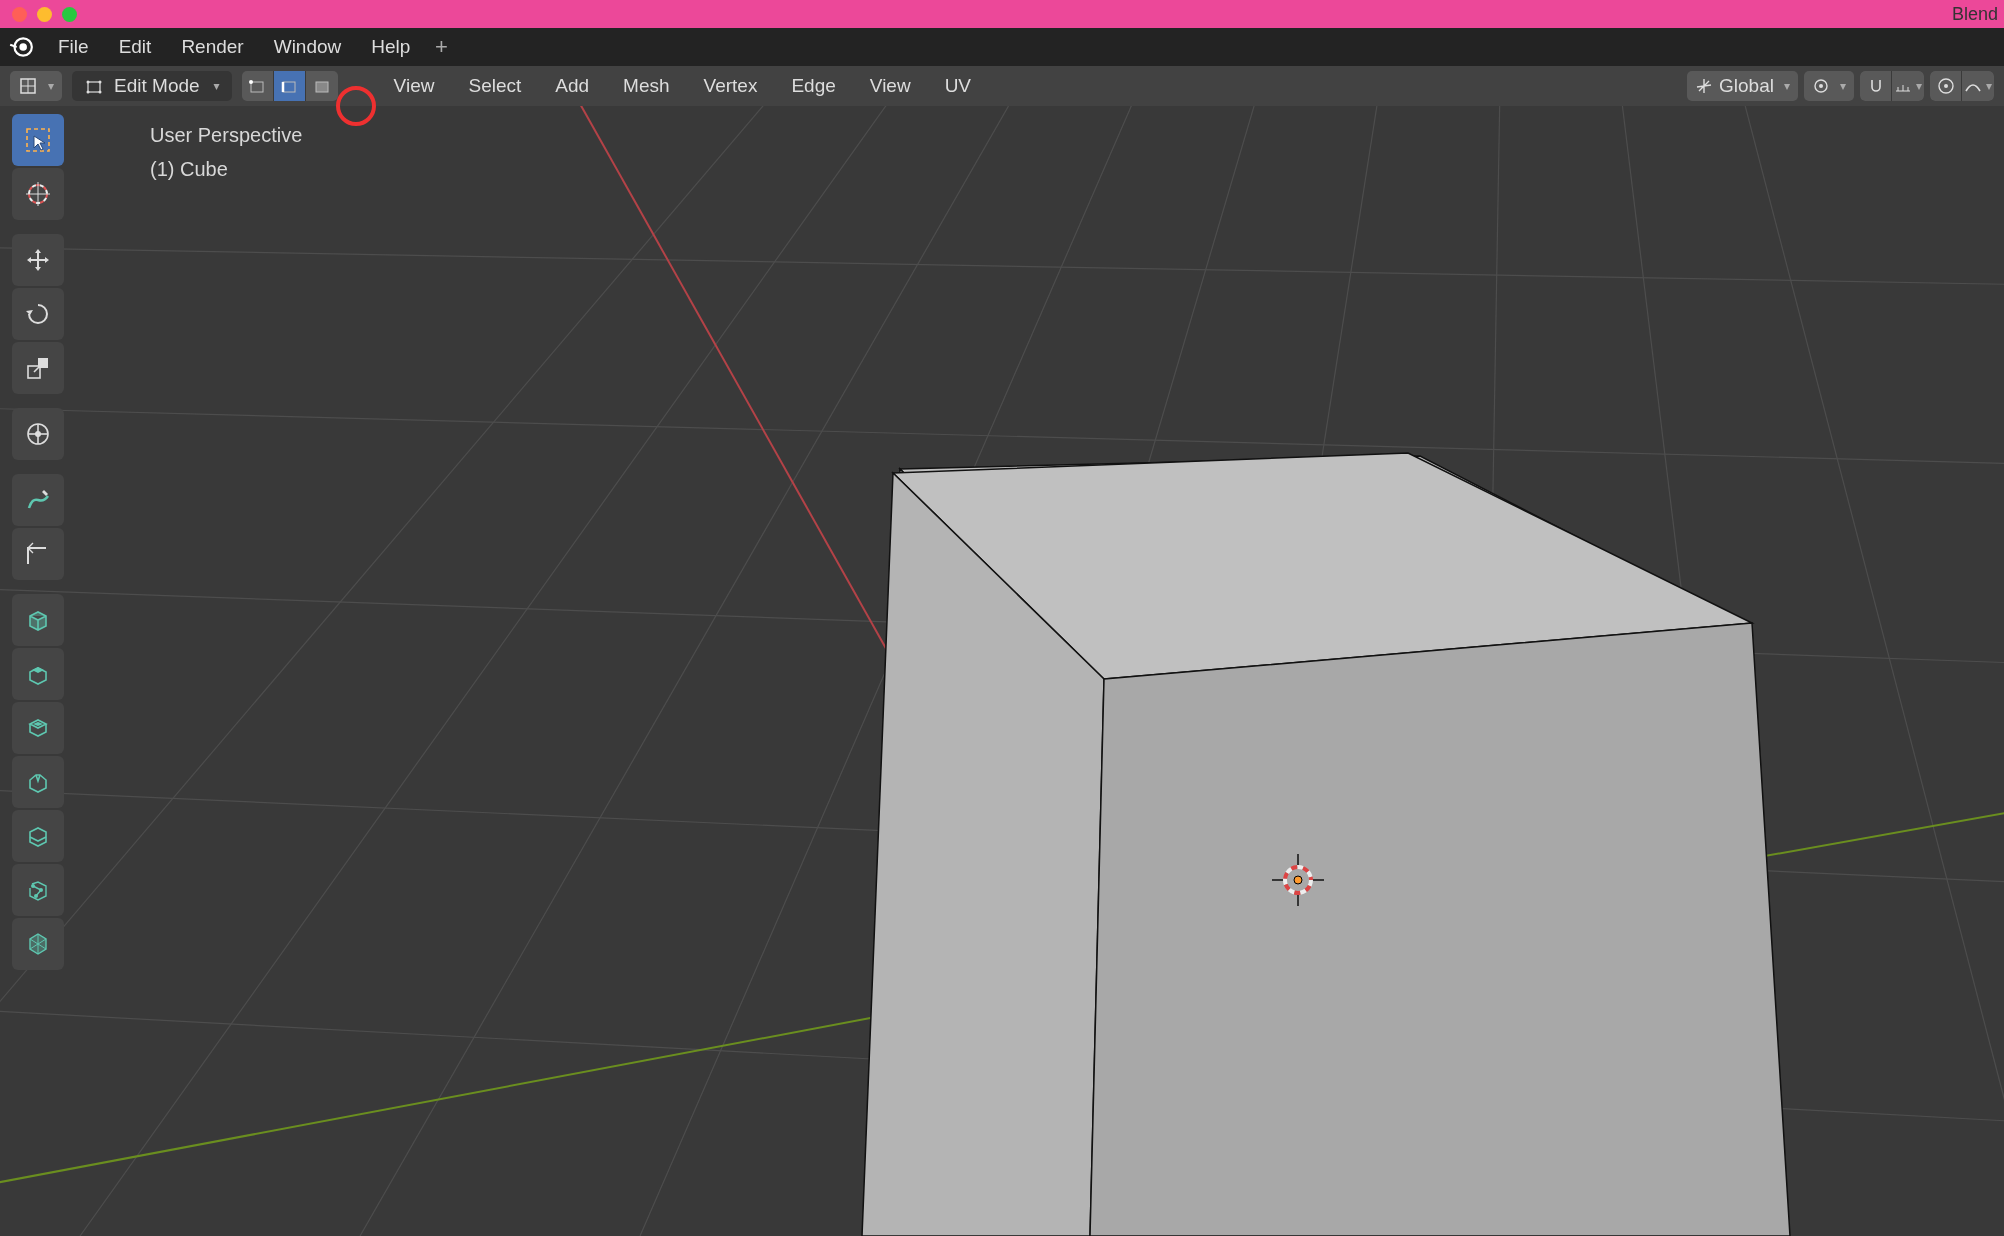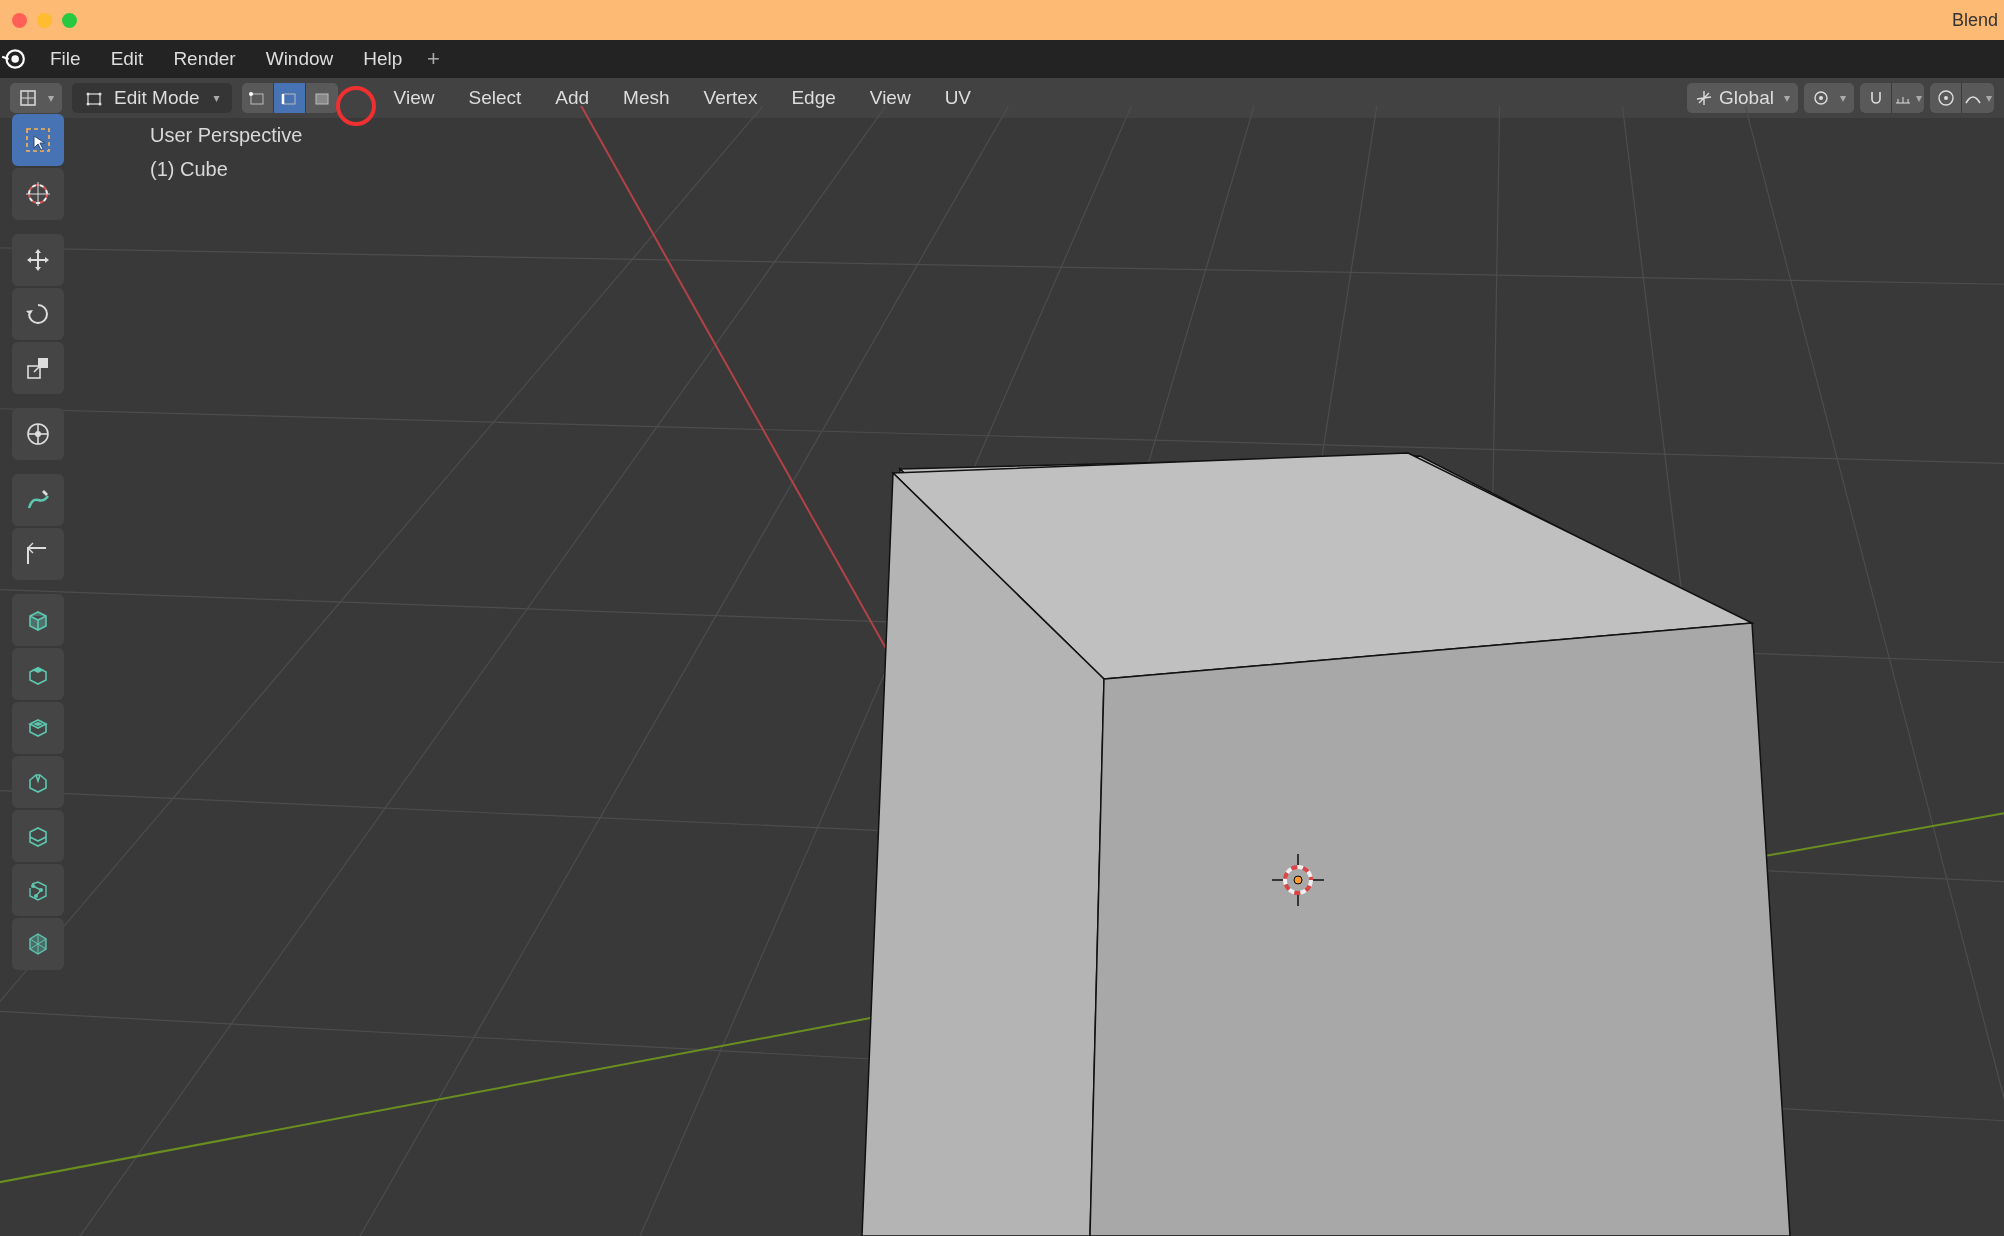--- a/index.html
+++ b/index.html
@@ -1,28 +1,28 @@
 <!DOCTYPE html>
 <html><head>
 <meta charset="utf-8">
 <style>
   * { box-sizing: border-box; margin: 0; padding: 0; font-family: -apple-system, BlinkMacSystemFont, "Segoe UI", sans-serif; }
   body { width: 2004px; height: 1236px; background: #393939; overflow: hidden; position: relative; }
   
   
-  .titlebar { height: 40px; background: #fdba74; display: flex; align-items: center; padding: 0 12px; position: relative; }
+  .titlebar { height: 28px; background: #ec4899; display: flex; align-items: center; padding: 0 12px; position: relative; }
   .traffic-lights { display: flex; gap: 10px; }
   .traffic-light { width: 15px; height: 15px; border-radius: 50%; }
   .tl-red { background: #ff5f57; }
   .tl-yellow { background: #febc2e; }
   .tl-green { background: #28c840; }
   .app-title { position: absolute; right: 6px; font-size: 18px; color: #333; }
   
   
-  .menubar { height: 38px; background: #232323; display: flex; align-items: center; padding: 0 0; gap: 2px; color: #ddd; font-size: 19px; }
+  .menubar { height: 38px; background: #232323; display: flex; align-items: center; padding: 0 8px; gap: 2px; color: #ddd; font-size: 19px; }
   .blender-logo { width: 26px; height: 26px; margin-right: 8px; }
   .menu-item { padding: 6px 14px; cursor: pointer; border-radius: 4px; }
   .workspace-tabs { display: flex; margin-left: 28px; gap: 0; flex: 1; }
   .workspace-tab { padding: 8px 18px; cursor: pointer; color: #999; font-size: 19px; border-radius: 6px 6px 0 0; }
   .workspace-tab.active { background: #424242; color: #fff; }
   .add-tab { width: 30px; text-align: center; color: #aaa; font-size: 22px; cursor: pointer; }
   
   
   .header2 { height: 40px; background: #424242; display: flex; align-items: center; padding: 0 10px; gap: 10px; color: #ddd; font-size: 19px; }
   .hdr-btn { display: flex; align-items: center; justify-content: center; height: 30px; padding: 0 8px; background: #595959; border-radius: 5px; cursor: pointer; gap: 6px; }

